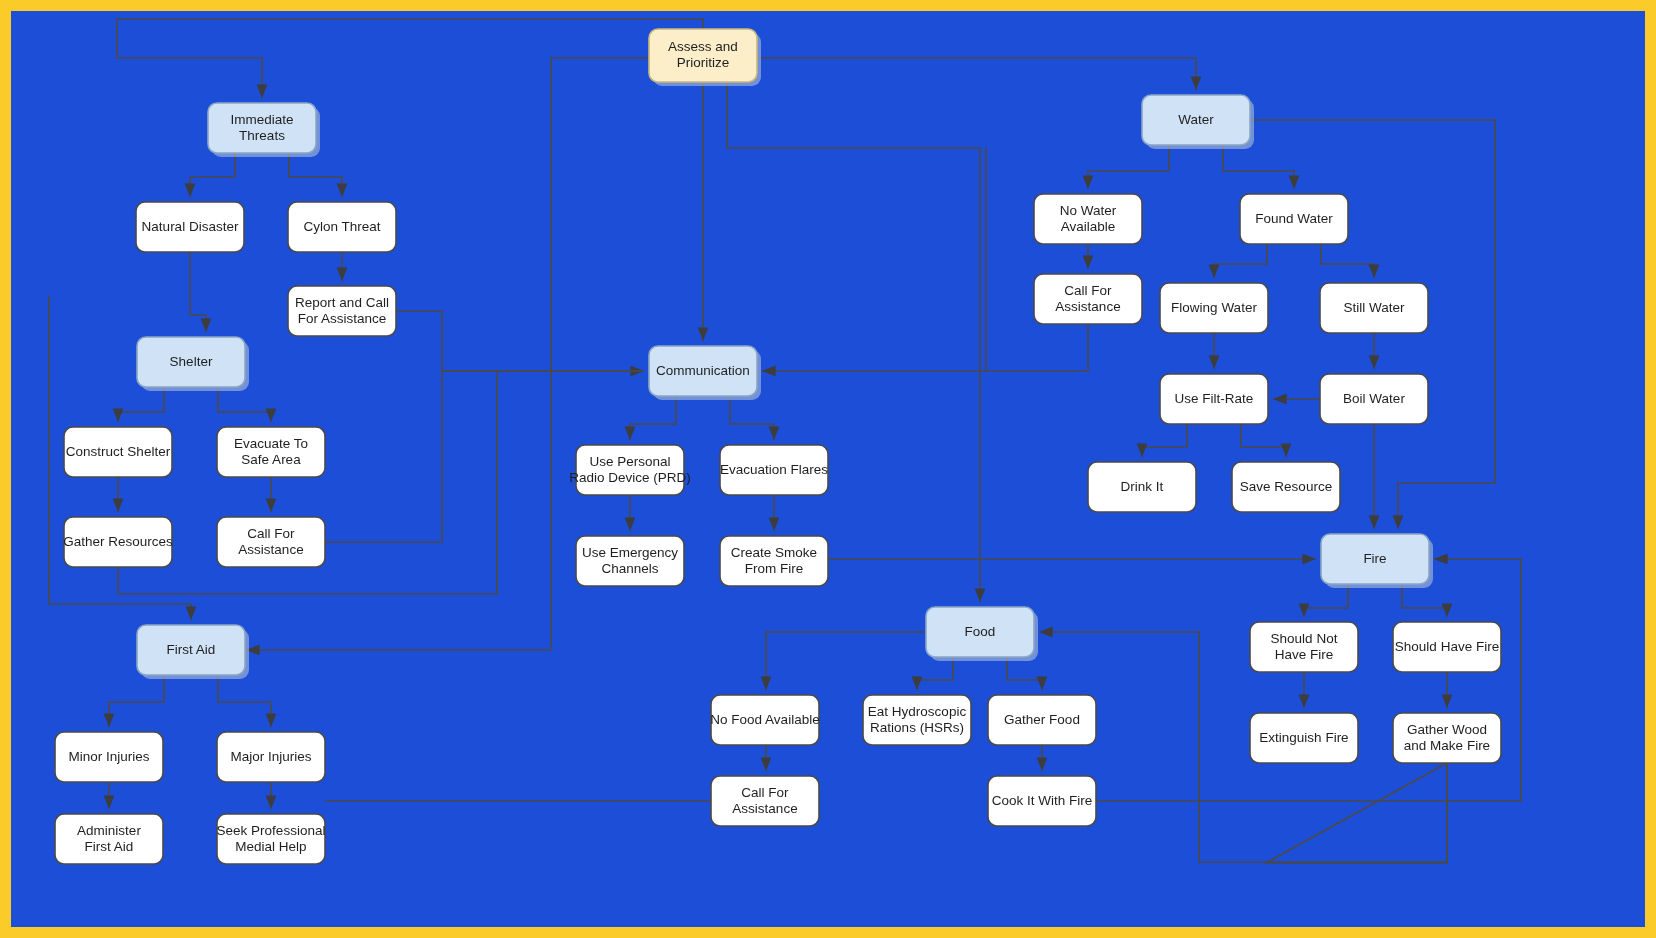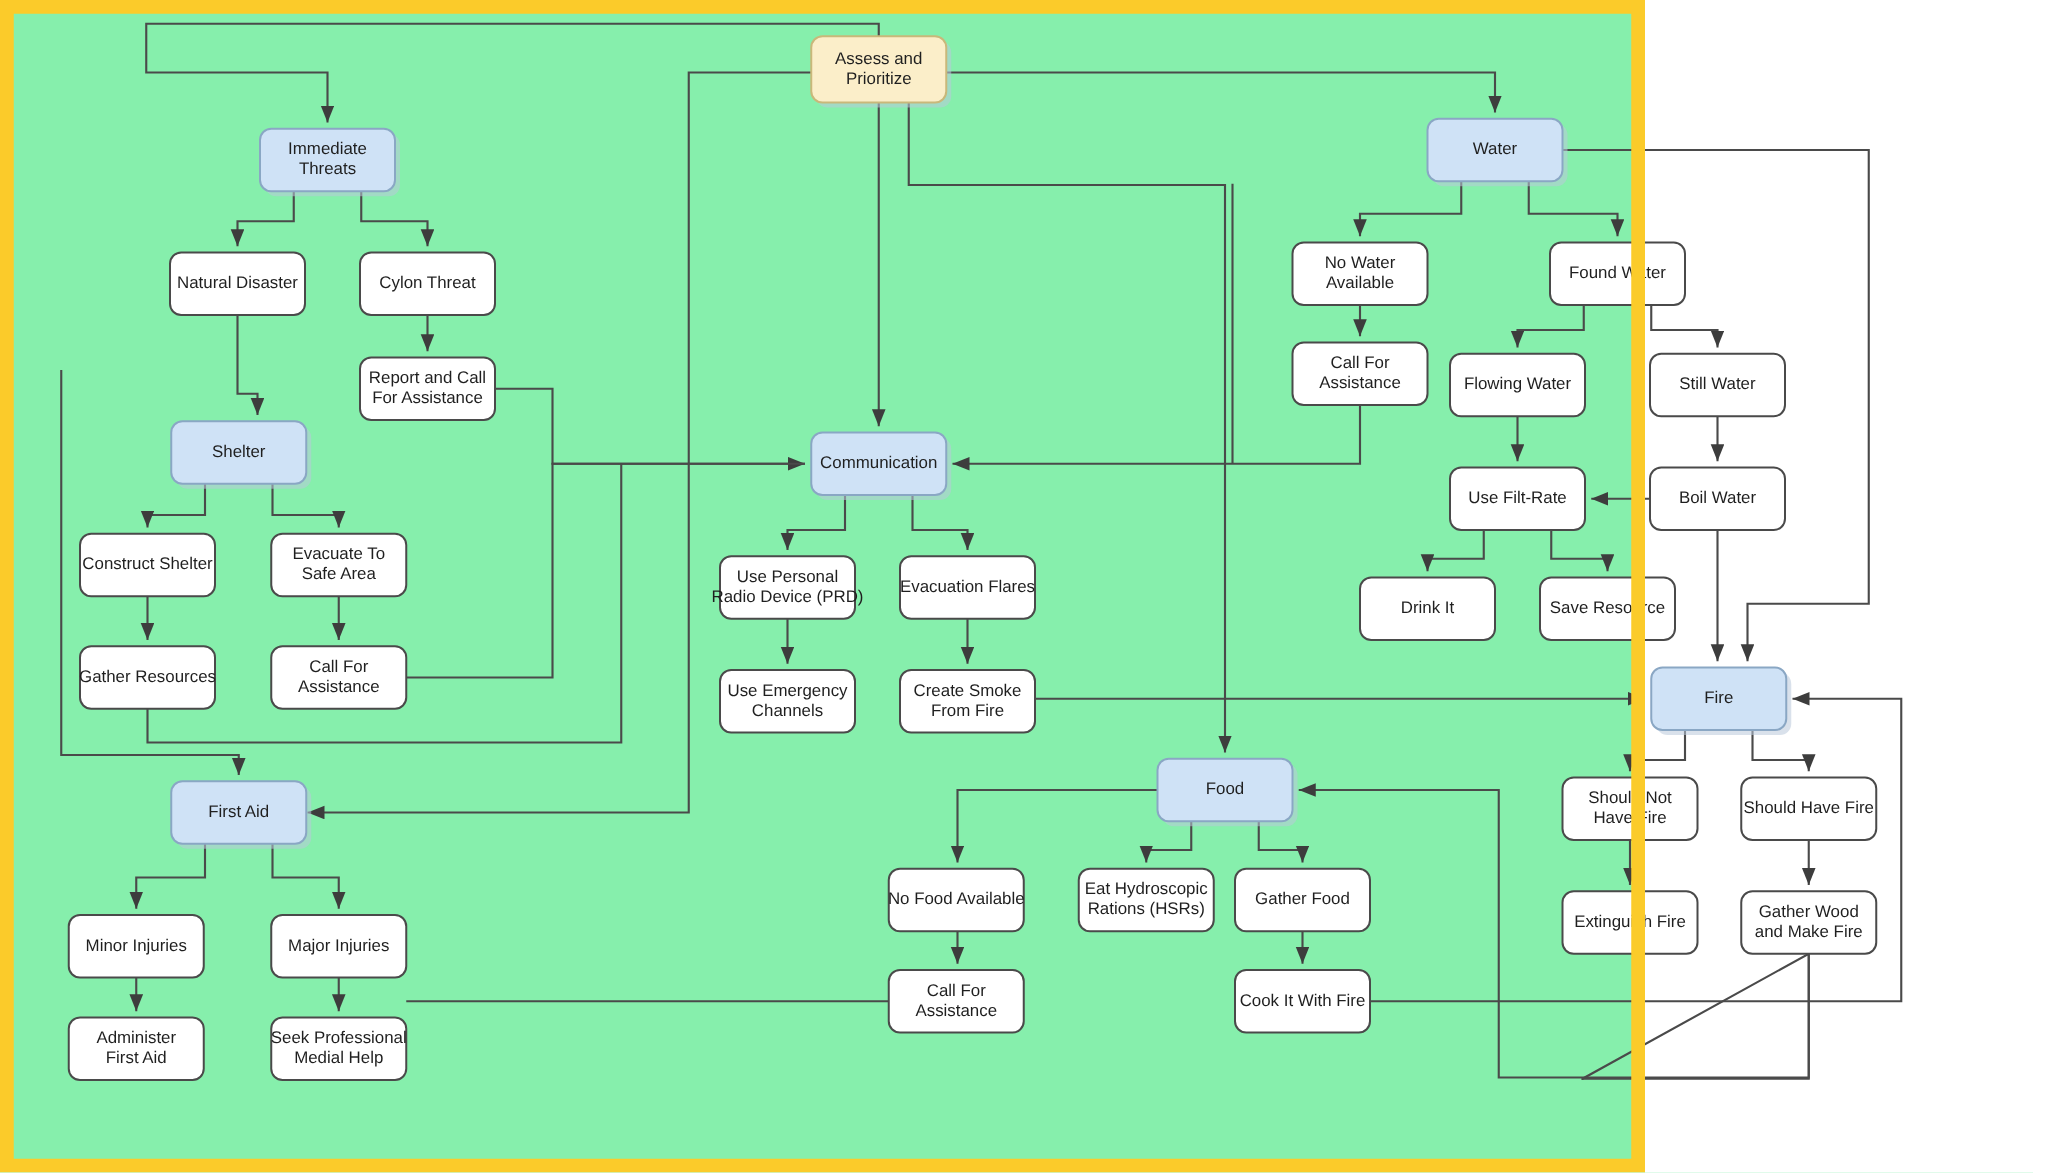--- a/index.html
+++ b/index.html
@@ -2,24 +2,24 @@
 <html><head>
 <meta charset="utf-8">
 <style>
   html, body {
     margin: 0;
     padding: 0;
     background: #ffffff;
   }
   #page {
     position: relative;
-    width: 1316px;
+    width: 1656px;
     height: 938px;
     box-sizing: border-box;
-    background: #86efac;
+    background: #1d4ed8;
     font-family: "Liberation Sans", sans-serif;
   }
   #frame {
     position: absolute;
     inset: 0;
     border: 11px solid #fbcb2a;
     box-sizing: border-box;
     pointer-events: none;
     z-index: 5;
   }

